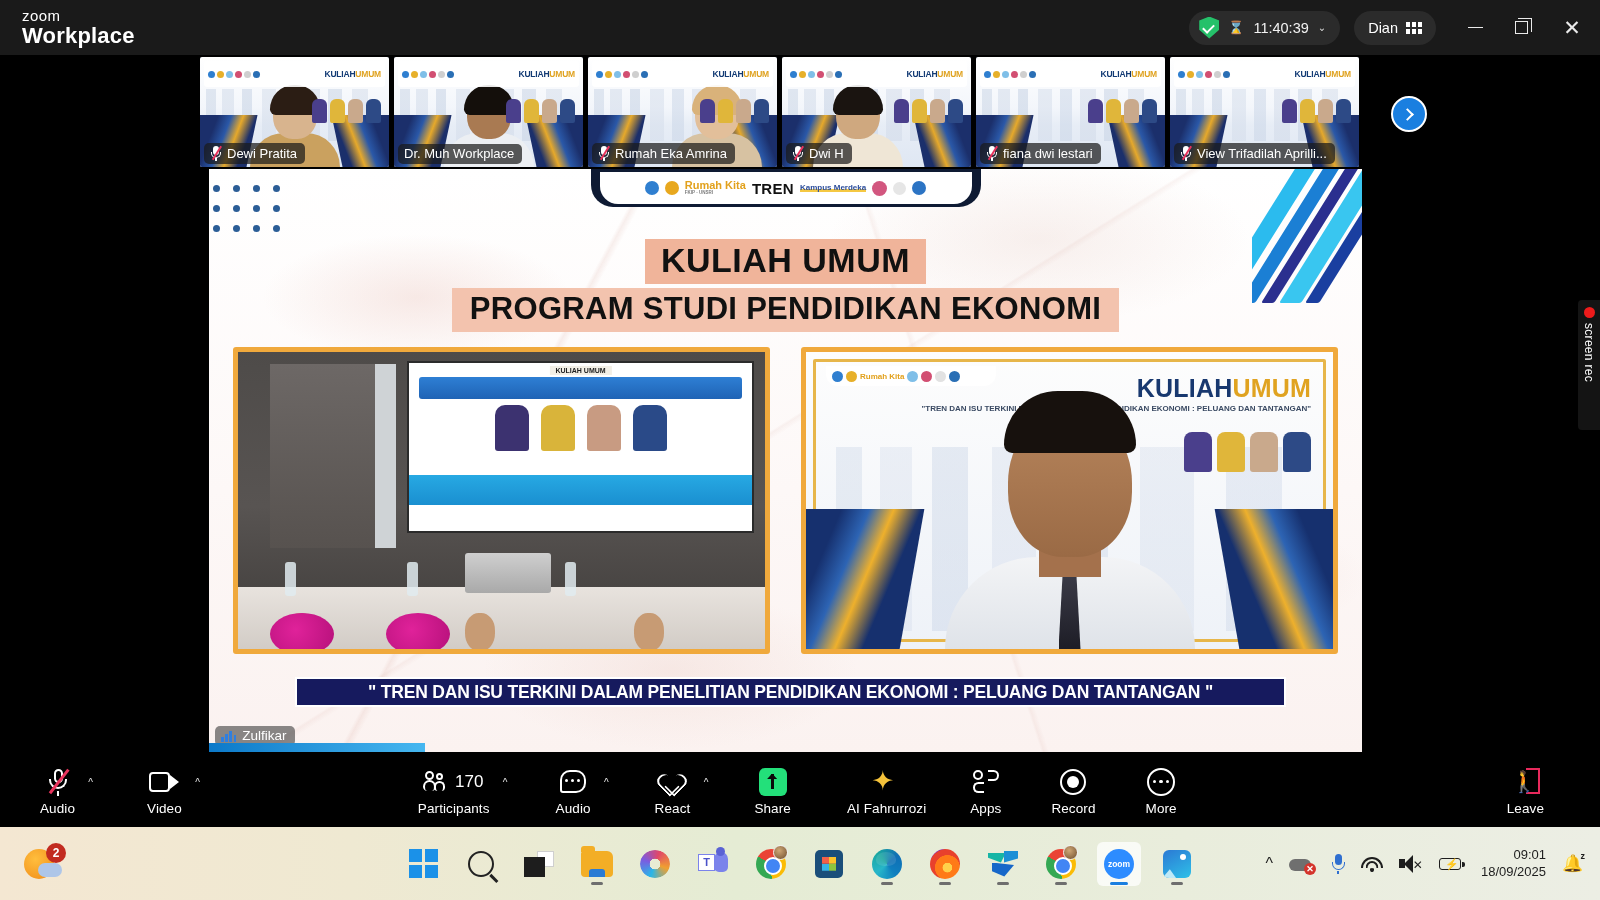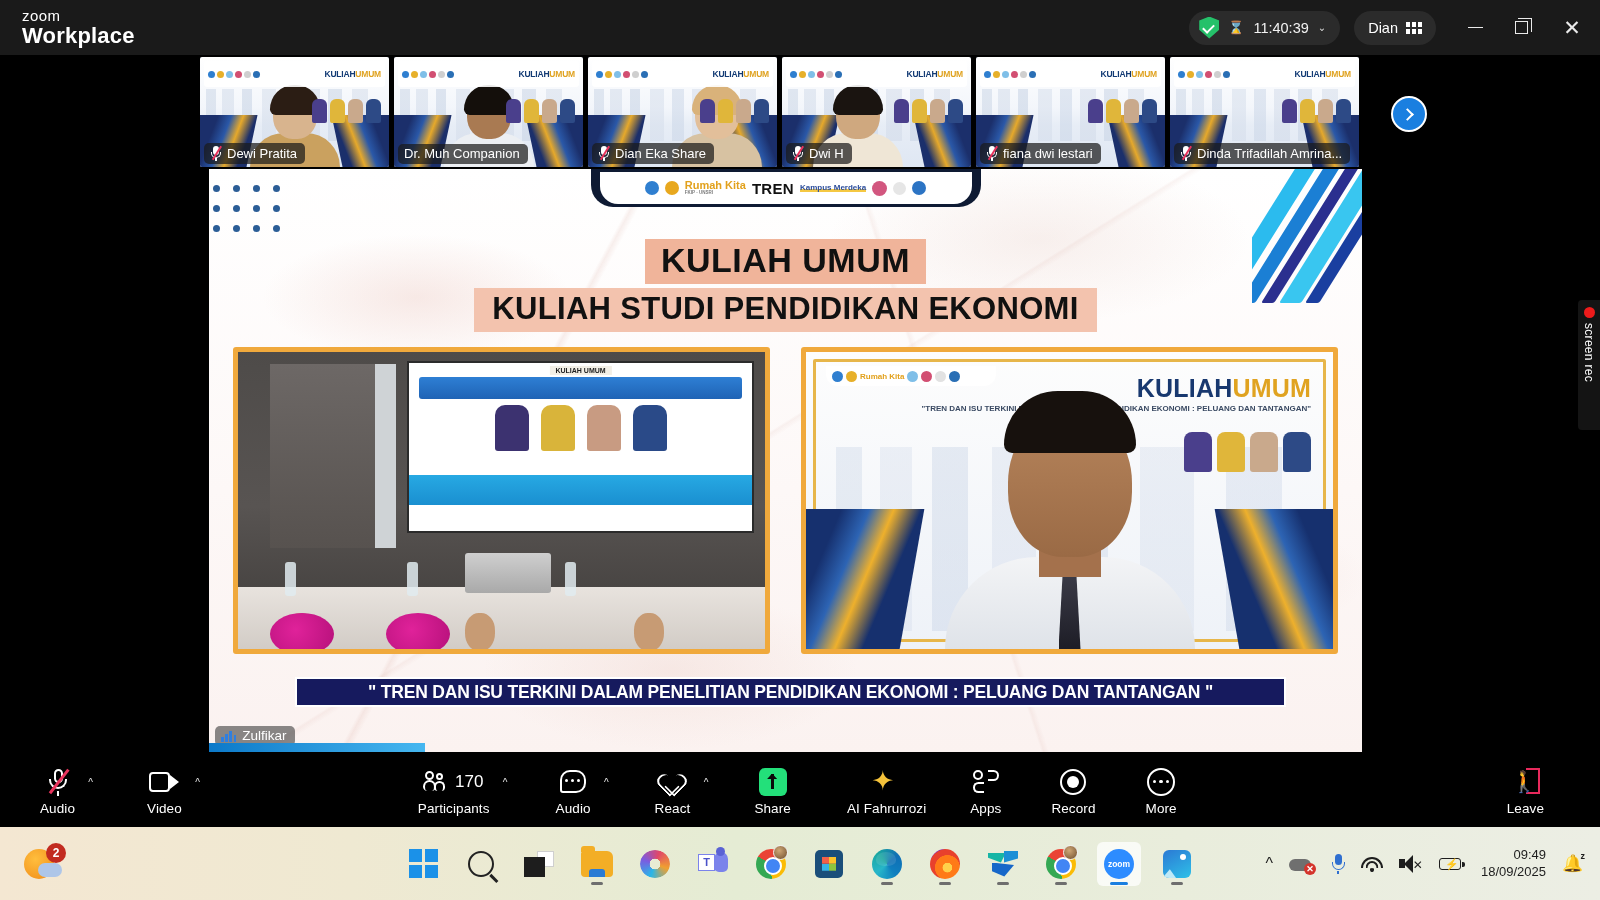--- a/index.html
+++ b/index.html
@@ -549,21 +549,21 @@
         </span>
       <span class="ku"><b>KULIAH</b><s>UMUM</s></span>
     </div>
     <div class="figs">
       <i style="background:#4a3f8c"></i>
         <i style="background:#e0b63a"></i>
         <i style="background:#c9a98c"></i>
         <i style="background:#2d4a86"></i>
     </div>
     <div class="namebar">
-      <span class="nm">Dr. Muh Companion</span>
+      <span class="nm">Dr. Muh Workplace</span>
     </div>
   </div>
 
   <div class="tile">
     <div class="bg-sky"></div>
     <div class="city"></div>
     <div class="drape-l"></div>
     <div class="drape-r"></div>
     <div class="person" style="left:68%">
       <span class="body" style="background:#d7c2a2"></span>
@@ -587,21 +587,21 @@
         <i style="background:#c9a98c"></i>
         <i style="background:#2d4a86"></i>
     </div>
     <div class="namebar">
       <span class="mic-off">
         <i class="cap"></i>
           <i class="arc"></i>
           <i class="stem"></i>
           <i class="slash"></i>
       </span>
-      <span class="nm">Dian Eka Share</span>
+      <span class="nm">Rumah Eka Amrina</span>
     </div>
   </div>
 
   <div class="tile">
     <div class="bg-sky"></div>
     <div class="city"></div>
     <div class="drape-l"></div>
     <div class="drape-r"></div>
     <div class="person" style="left:40%">
       <span class="body" style="background:#efe6d6"></span>
@@ -691,21 +691,21 @@
         <i style="background:#c9a98c"></i>
         <i style="background:#2d4a86"></i>
     </div>
     <div class="namebar">
       <span class="mic-off">
         <i class="cap"></i>
           <i class="arc"></i>
           <i class="stem"></i>
           <i class="slash"></i>
       </span>
-      <span class="nm">Dinda Trifadilah Amrina...</span>
+      <span class="nm">View Trifadilah Aprilli...</span>
     </div>
   </div>
 </div>
 
 <div class="nextpage">
   <span class="ar"></span>
 </div>
 
 <div class="share-area">
   <div class="marble"></div>
@@ -744,21 +744,21 @@
       <span class="ptnbh">TREN</span>
       <span class="km">Kampus Merdeka</span>
       <i style="width:15px;height:15px;background:#d2567f"></i>
       <i style="width:13px;height:13px;background:#e6e6e6"></i>
       <i style="width:14px;height:14px;background:#2c74c4"></i>
     </div>
   </div>
 
   <div class="slide-title">
     <div><span class="t1">KULIAH UMUM</span></div>
-    <div><span class="t2">KULIAH STUDI PENDIDIKAN EKONOMI</span></div>
+    <div><span class="t2">PROGRAM STUDI PENDIDIKAN EKONOMI</span></div>
   </div>
 
   <div class="panels">
 
     <div class="panel">
       <div class="room">
         <div class="wallpanel"></div>
         <div class="wallstrip"></div>
         <div class="screen">
           <div class="hd">KULIAH UMUM</div>
@@ -1079,20 +1079,20 @@
       </span>
     </span>
     <span class="ic">
       <span class="batt">
           <i class="bd"></i>
           <i class="tp"></i>
           <span class="bolt">⚡</span>
         </span>
     </span>
     <span class="clock">
-      <div>09:49</div>
+      <div>09:01</div>
       <div>18/09/2025</div>
     </span>
     <span class="ic">
       <span class="bell"><span>🔔</span><span class="zz">z</span></span>
     </span>
   </div>
 </div>
 
 </body></html>

